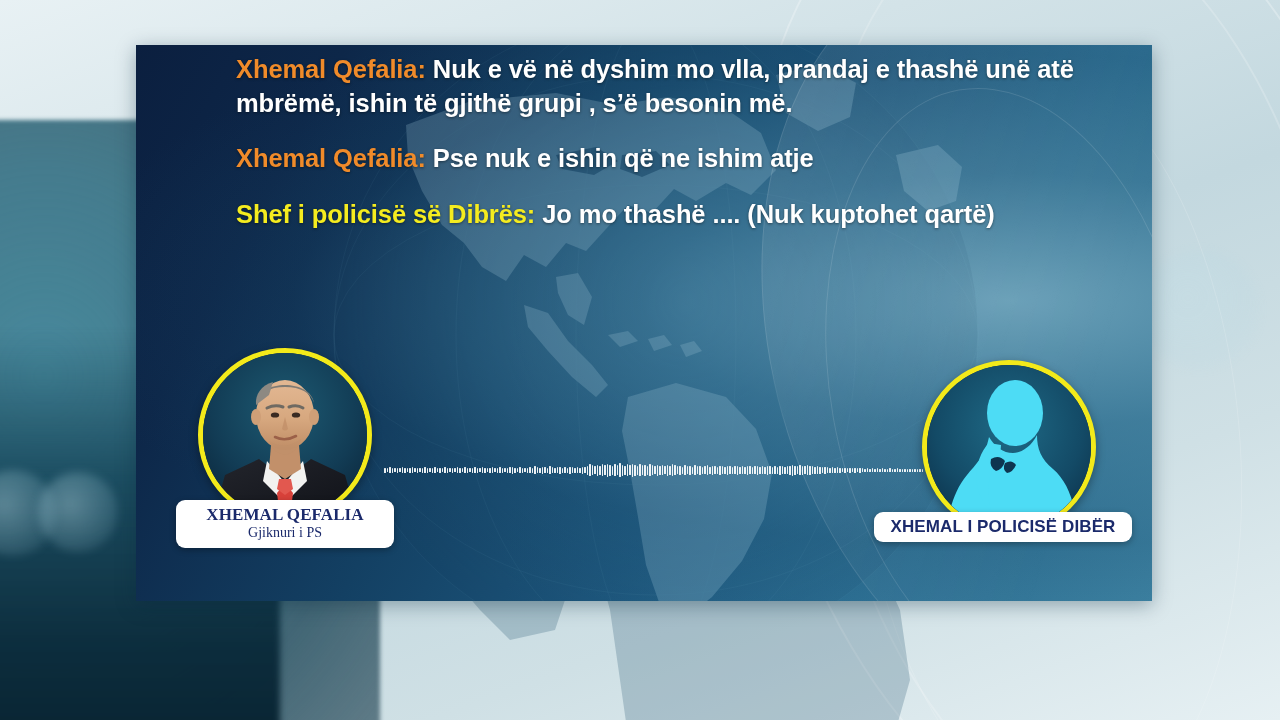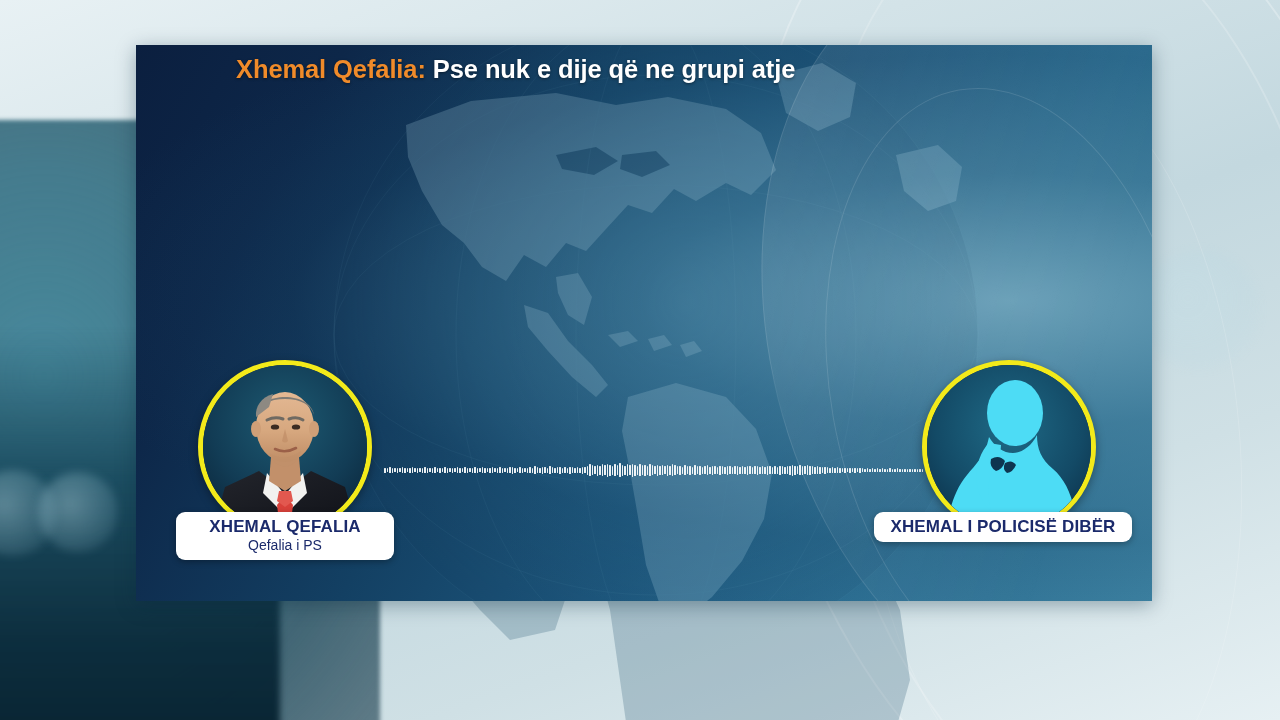--- a/index.html
+++ b/index.html
@@ -202,21 +202,21 @@
     opacity: 0.92;
     border-radius: 0.5px;
     min-width: 1px;
   }
 
   
   .avatar-block {
     position: absolute;
     z-index: 7;
   }
-  .avatar-block.left  { left: 62px;  top: 315px; }
+  .avatar-block.left  { left: 62px;  top: 303px; font-family: Liberation Serif, serif; }
   .avatar-block.right { left: 786px; top: 315px; }
 
   .avatar-ring {
     width: 164px;
     height: 164px;
     border-radius: 50%;
     border: 5px solid #f3ea1a;
     overflow: hidden;
     position: relative;
     background: #0d2c44;
@@ -329,21 +329,29 @@
       </svg>
     </div>
 
     <div class="panel-sheen"></div>
     <div class="panel-sheen2"></div>
 
 
     <div id="transcript">
       <div class="line">
         <span class="spk orange">Xhemal Qefalia:</span>
-        <span>Pse nuk e dije që ne grupi atje</span>
+        <span>Nuk e vë në dyshim mo vlla, prandaj e thashë unë atë mbrëmë, ishin të gjithë grupi , s’ë besonin më.</span>
+      </div>
+      <div class="line">
+        <span class="spk orange">Xhemal Qefalia:</span>
+        <span>Pse nuk e ishin që ne ishim atje</span>
+      </div>
+      <div class="line">
+        <span class="spk yellow">Shef i policisë së Dibrës:</span>
+        <span>Jo mo thashë .... (Nuk kuptohet qartë)</span>
       </div>
     </div>
 
     <div id="waveform">
         <div class="bar" style="height: 5px;"></div>
         <div class="bar" style="height: 4px;"></div>
         <div class="bar" style="height: 6px;"></div>
         <div class="bar" style="height: 5px;"></div>
         <div class="bar" style="height: 4px;"></div>
         <div class="bar" style="height: 5px;"></div>
@@ -605,21 +613,21 @@
 
           <path d="M82,64 L79,76 q3,3 6,0 Z" fill="#c3916a" opacity="0.85"></path>
 
           <path d="M72,84 q10,5 21,-1" stroke="#9b6048" stroke-width="2.6" fill="none" stroke-linecap="round"></path>
 
           <path d="M66,88 q16,10 32,-2 q-4,14 -16,16 q-12,-2 -16,-14 Z" fill="#c08f69" opacity="0.5"></path>
         </svg>
       </div>
       <div class="nameplate">
         <div class="np-name">XHEMAL QEFALIA</div>
-        <div class="np-sub">Qefalia i PS</div>
+        <div class="np-sub">Gjiknuri i PS</div>
       </div>
     </div>
 
     <div class="avatar-block right">
       <div class="avatar-ring">
         <svg viewBox="0 0 164 164" xmlns="http://www.w3.org/2000/svg" aria-hidden="true">
           <defs>
             <radialGradient id="rbg" cx="50%" cy="38%" r="75%">
               <stop offset="0%" stop-color="#1f6a86"></stop>
               <stop offset="60%" stop-color="#134a66"></stop>

